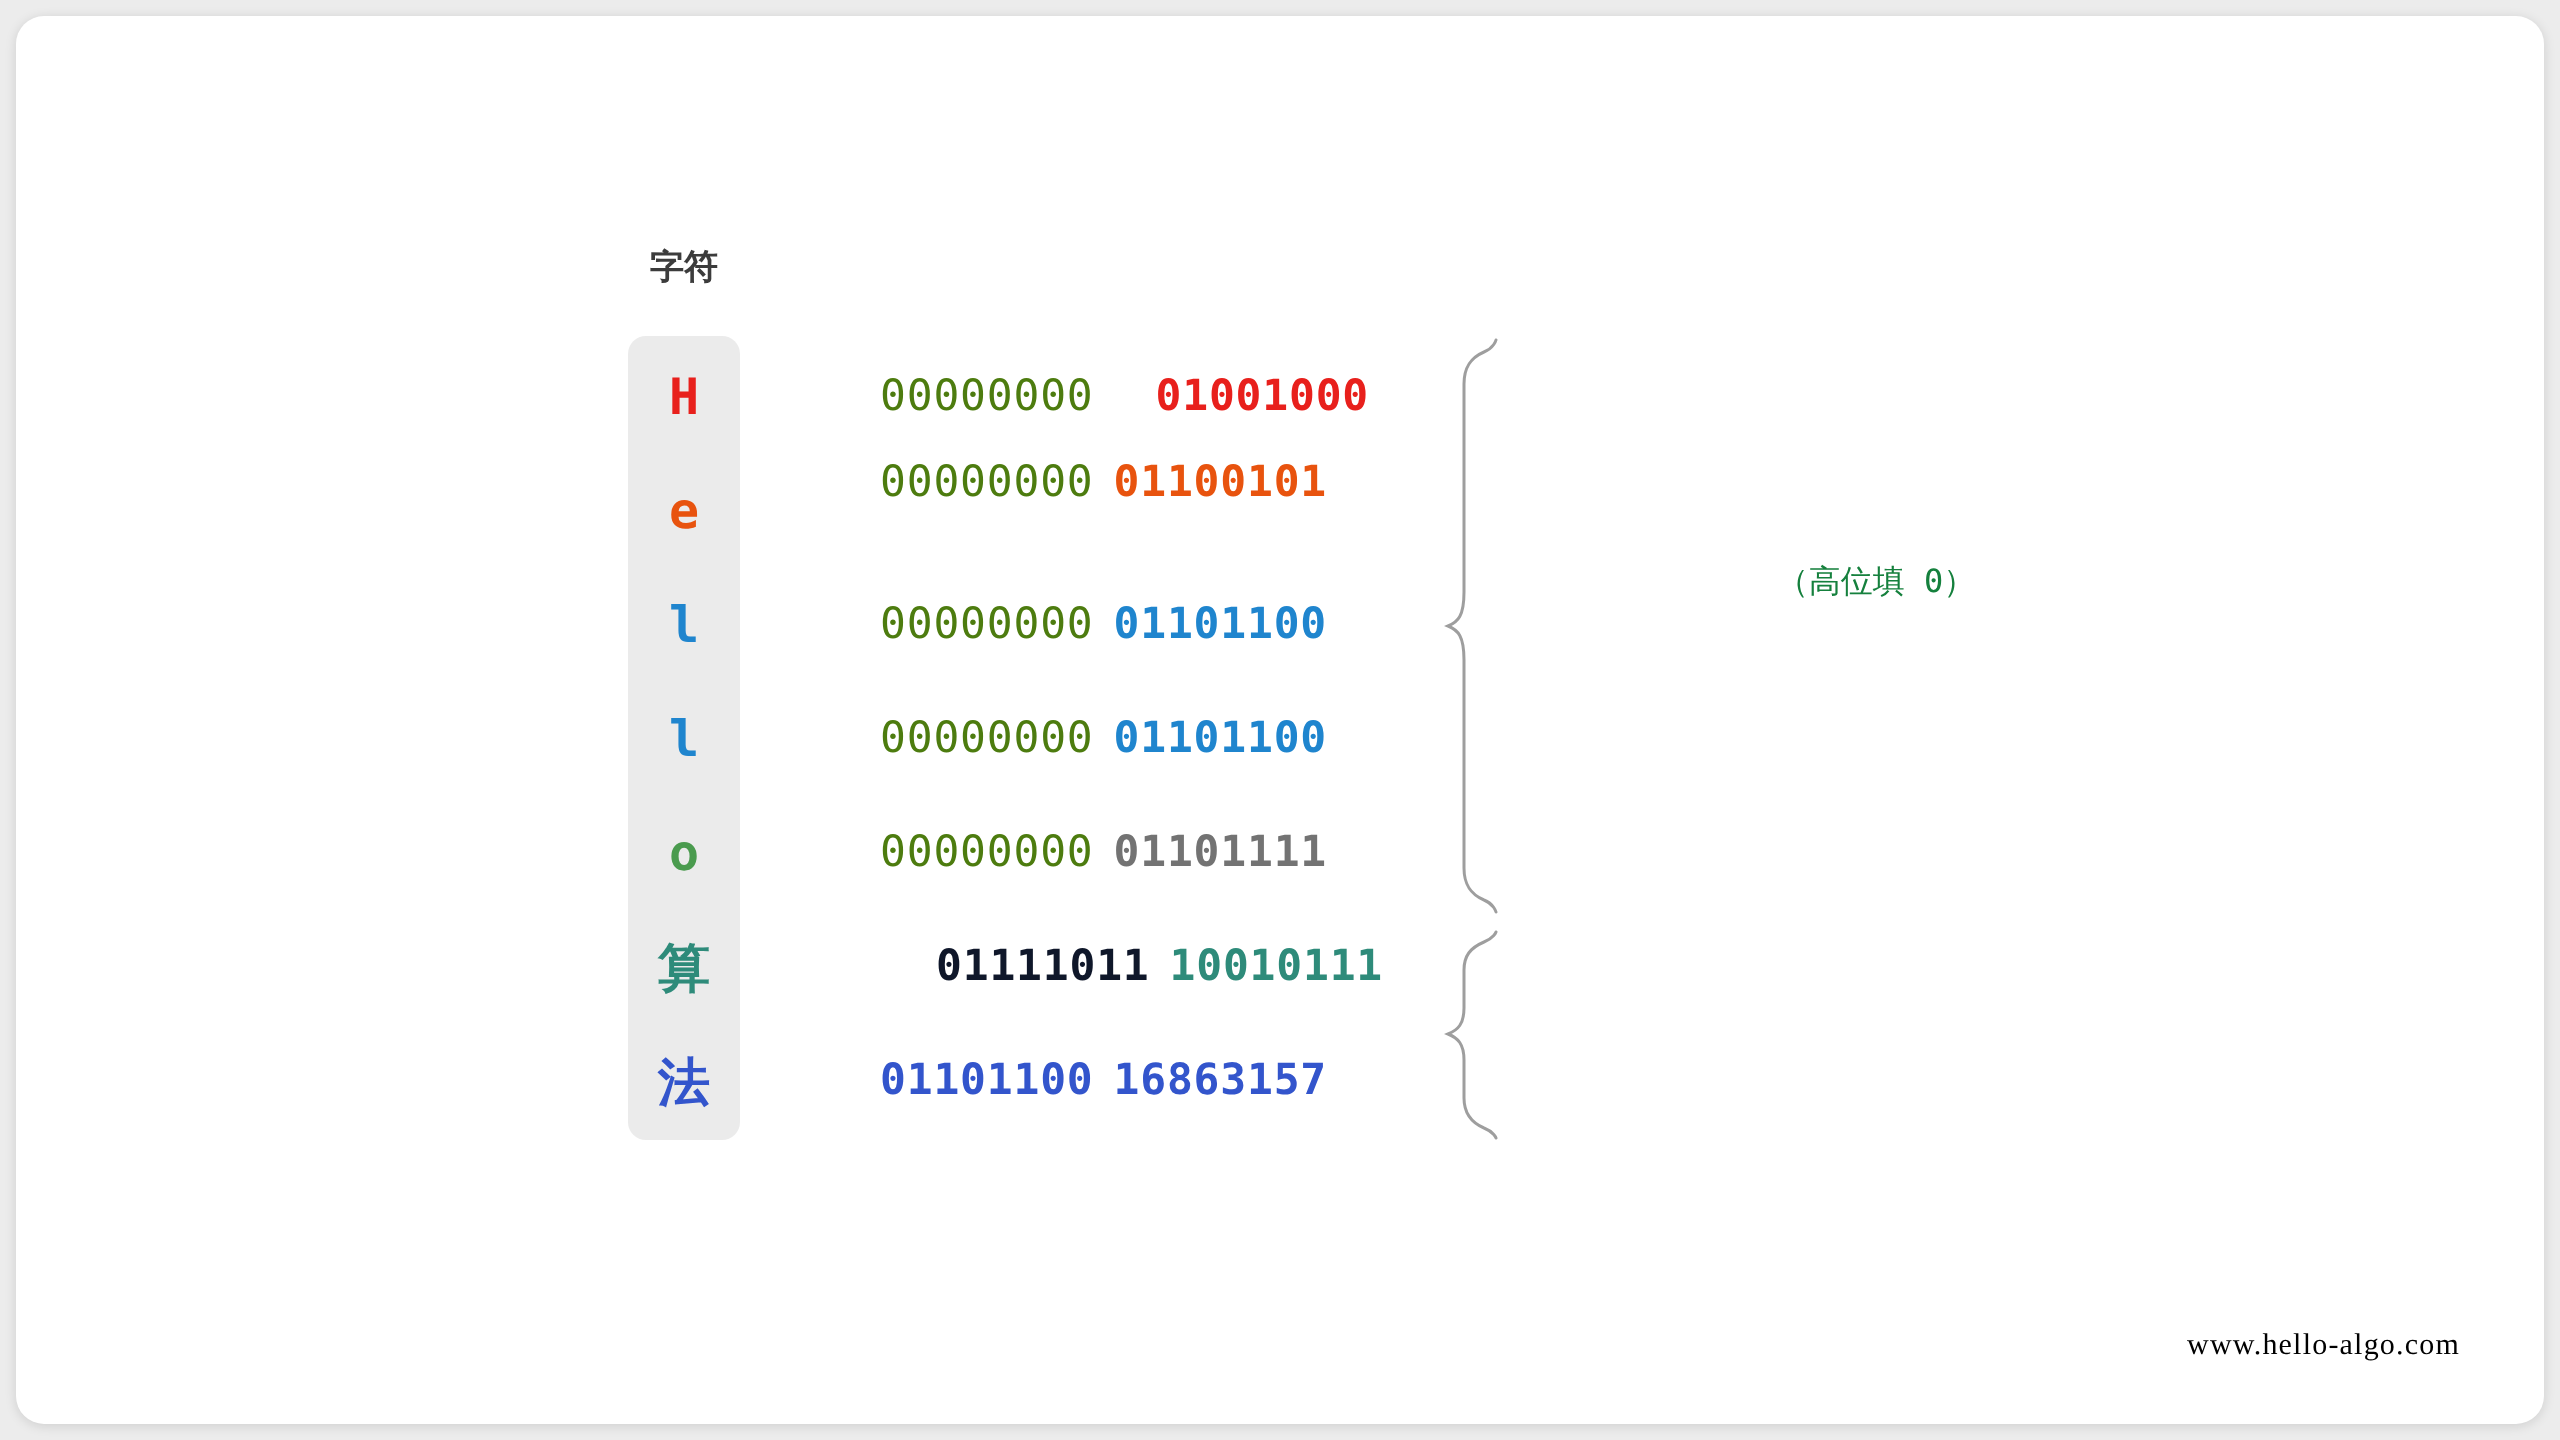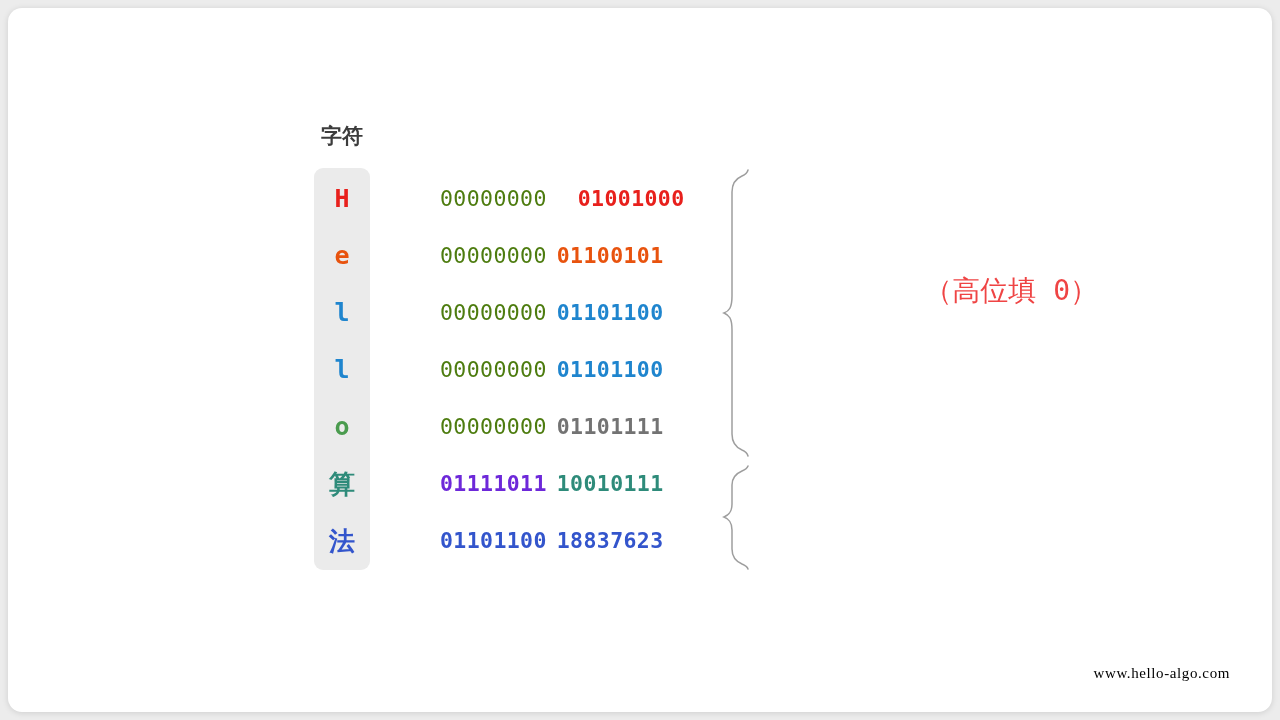--- a/index.html
+++ b/index.html
@@ -35,21 +35,21 @@
     position: absolute;
     font-weight: bold;
     color: #3c3c3c;
     white-space: nowrap;
   }
   #header-char {
     left: 306px;
     top: 114px;
     width: 56px;
     text-align: center;
-    font-size: 21px;
+    font-size: 17px;
     font-family: "Liberation Sans", "DejaVu Sans", sans-serif;
   }
   #header-unicode {
     left: 432px;
     top: 114px;
     width: 252px;
     text-align: center;
     font-size: 25px;
     letter-spacing: 1.5px;
     font-family: "DejaVu Sans Mono", "Liberation Mono", monospace;
@@ -108,24 +108,23 @@
     position: absolute;
     color: #3c3c3c;
     font-size: 21px;
     line-height: 36px;
     text-align: center;
     white-space: nowrap;
     font-family: "Liberation Sans", "DejaVu Sans", sans-serif;
   }
   .note .sub {
     display: block;
-    color: #ef4444;
-    font-size: 28px;
+    color: #15803d;
+    font-size: 16px;
     font-family: "DejaVu Sans Mono", "Liberation Mono", monospace;
-    text-align: right;
   }
 
   
   #watermark {
     position: absolute;
     right: 42px;
     bottom: 30px;
     color: #000000;
     font-size: 15px;
     letter-spacing: 0.6px;
@@ -148,26 +147,26 @@
         <div class="char-cell" style="top: 233px; color: rgb(232, 83, 14);">e</div>
         <div class="char-cell" style="top: 290px; color: rgb(31, 133, 206);">l</div>
         <div class="char-cell" style="top: 347px; color: rgb(31, 133, 206);">l</div>
         <div class="char-cell" style="top: 404px; color: rgb(74, 155, 78);">o</div>
         <div class="char-cell cjk" style="top: 461px; color: rgb(46, 139, 122);">算</div>
         <div class="char-cell cjk" style="top: 518px; color: rgb(51, 85, 204);">法</div>
       </div>
 
     <div id="bin-rows">
         <div class="bin-row" style="top: 176px;"><span class="bin-hi pad">00000000</span><span class="bin-gap"></span><span class="bin-lo" style="color: rgb(232, 32, 28); margin-left: 21px;">01001000</span></div>
-        <div class="bin-row" style="top: 233px;"><span class="bin-hi pad">00000000</span><span class="bin-gap"></span><span class="bin-lo" style="color: rgb(232, 83, 14);">01100101</span></div>
+        <div class="bin-row" style="top: 219px;"><span class="bin-hi pad">00000000</span><span class="bin-gap"></span><span class="bin-lo" style="color: rgb(232, 83, 14);">01100101</span></div>
         <div class="bin-row" style="top: 290px;"><span class="bin-hi pad">00000000</span><span class="bin-gap"></span><span class="bin-lo" style="color: rgb(31, 133, 206);">01101100</span></div>
         <div class="bin-row" style="top: 347px;"><span class="bin-hi pad">00000000</span><span class="bin-gap"></span><span class="bin-lo" style="color: rgb(31, 133, 206);">01101100</span></div>
         <div class="bin-row" style="top: 404px;"><span class="bin-hi pad">00000000</span><span class="bin-gap"></span><span class="bin-lo" style="color: #737373;">01101111</span></div>
-        <div class="bin-row" style="top: 461px;"><span class="bin-hi" style="color: #6d28d9;">01111011</span><span class="bin-gap"></span><span class="bin-lo" style="color: rgb(46, 139, 122);">10010111</span></div>
-        <div class="bin-row" style="top: 518px;"><span class="bin-hi" style="color: rgb(51, 85, 204);">01101100</span><span class="bin-gap"></span><span class="bin-lo" style="color: rgb(51, 85, 204);">18837623</span></div>
+        <div class="bin-row" style="top: 461px;"><span class="bin-hi" style="color: #0f172a; margin-left: 28px;">01111011</span><span class="bin-gap"></span><span class="bin-lo" style="color: rgb(46, 139, 122);">10010111</span></div>
+        <div class="bin-row" style="top: 518px;"><span class="bin-hi" style="color: rgb(51, 85, 204);">01101100</span><span class="bin-gap"></span><span class="bin-lo" style="color: rgb(51, 85, 204);">16863157</span></div>
       </div>
 
     <svg class="brace" style="left:714px; top:150px;" width="40" height="310" viewBox="0 0 40 310">
       <path d="M26 12 C26 12 25 16 20 18 C13 21 10 26 10 34
                L10 138 C10 150 7 153 2 155
                C7 157 10 160 10 172
                L10 276 C10 284 13 289 20 292 C25 294 26 298 26 298" fill="none" stroke="#9e9e9e" stroke-width="1.5" stroke-linecap="round"></path>
     </svg>
 
     <svg class="brace" style="left:714px; top:450px;" width="40" height="120" viewBox="0 0 40 120">

